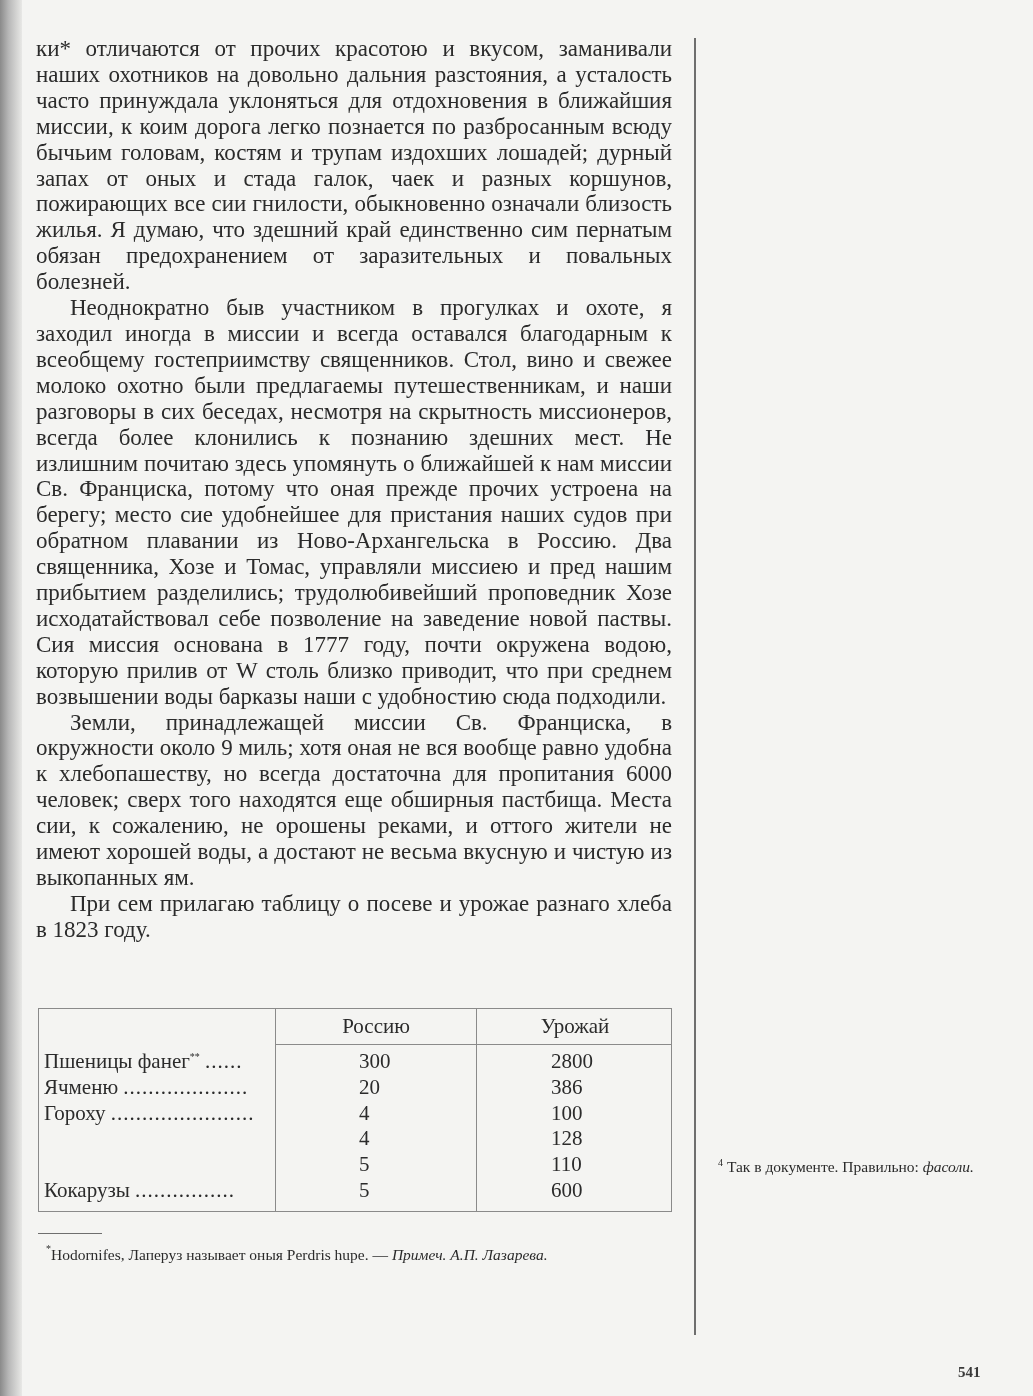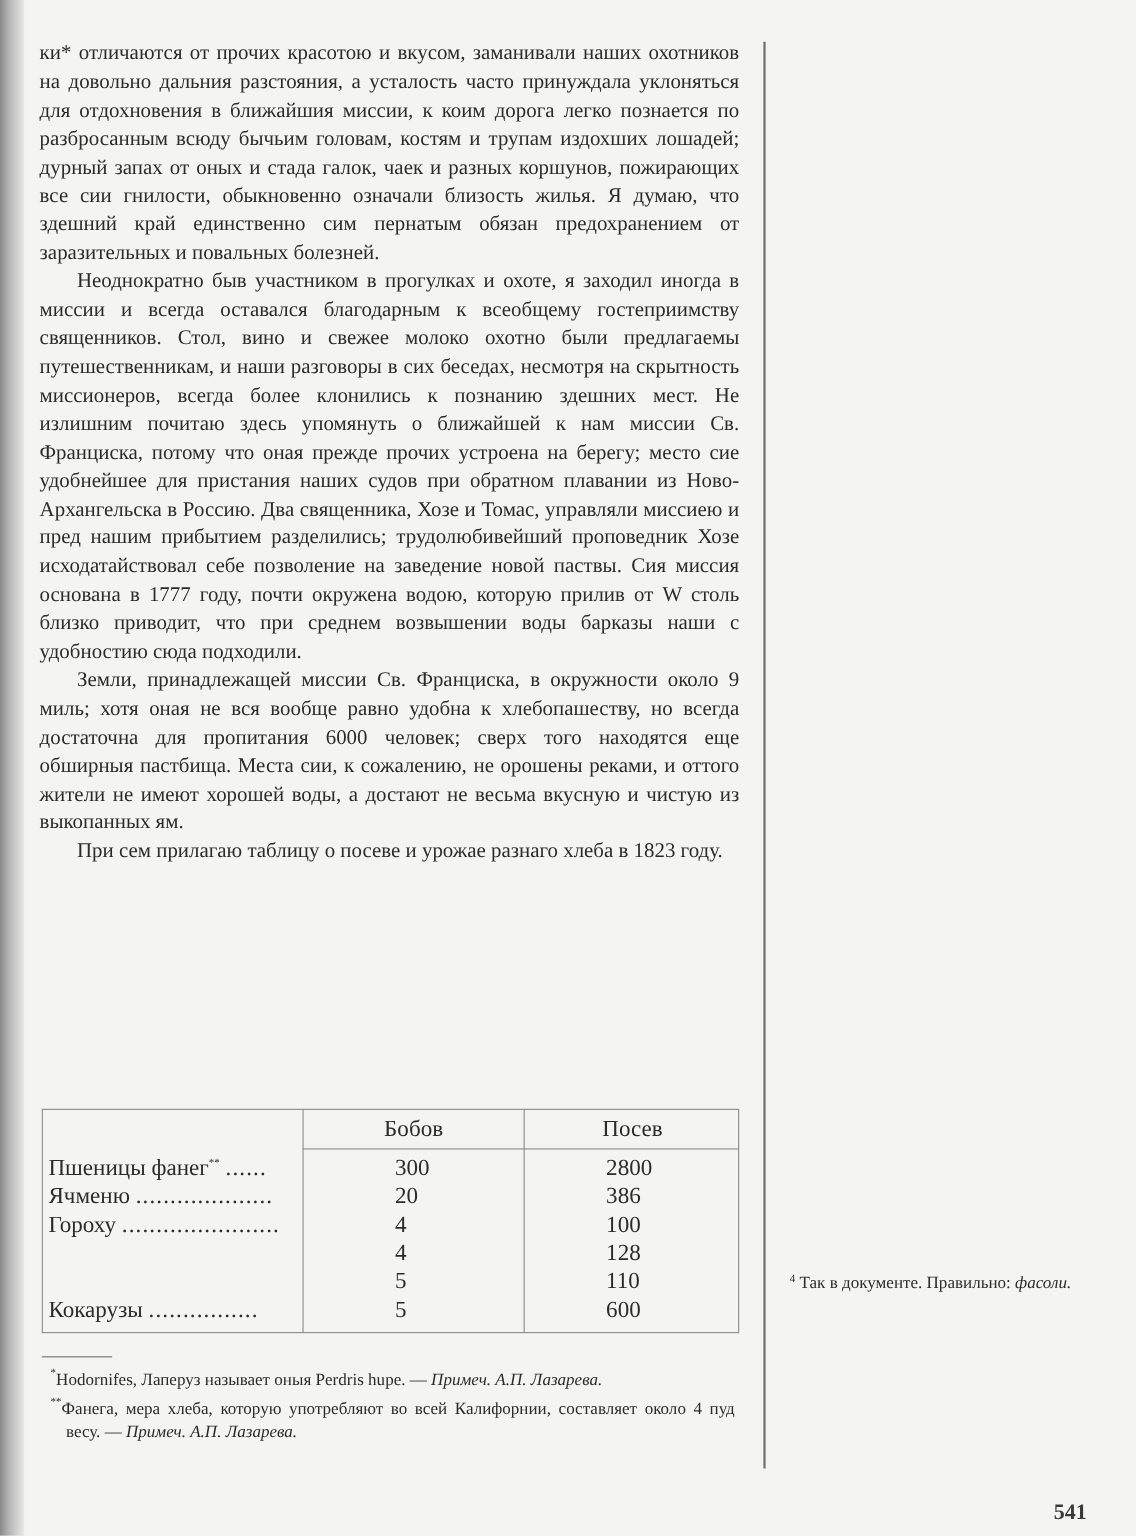--- a/index.html
+++ b/index.html
@@ -8,21 +8,21 @@
     background: #f4f4f2;
     font-family: "Liberation Serif", "DejaVu Serif", serif;
     color: #2b2b2b;
   }
   .gutter-shadow {
     position: absolute; left: 0; top: 0; width: 22px; height: 1396px;
     background: linear-gradient(to right, #8a8a8a 0%, #b8b8b8 40%, #e8e8e6 100%);
   }
   .main-col {
     position: absolute; left: 36px; top: 36px; width: 636px;
-    font-size: 19px; line-height: 25.9px;
+    font-size: 23px; line-height: 25.9px;
   }
   .main-col p { margin: 0; text-align: justify; text-align-last: auto; }
   .main-col p.indent { text-indent: 34px; }
   .vrule {
     position: absolute; left: 694px; top: 38px; width: 1.5px; height: 1297px;
     background: #6e6e6e;
   }
   .data-table {
     position: absolute; left: 38px; top: 1008px; width: 634px; height: 204px;
     border: 1px solid #8a8a8a; box-sizing: border-box;
@@ -48,43 +48,43 @@
   }
   .footnotes p { margin: 4px; padding-left: 14px; text-indent: -14px; text-align: justify; }
   .footnotes i, .side-note i { font-style: italic; }
   .side-note {
     position: absolute; left: 718px; top: 1156px; width: 290px;
     font-size: 15.5px; line-height: 21.5px;
   }
   .side-note sup { font-size: 10px; vertical-align: 6px; }
   .page-number {
     position: absolute; left: 958px; top: 1364px;
-    font-size: 20px; font-weight: bold; color: #3a3a3a;
+    font-size: 15px; font-weight: bold; color: #3a3a3a;
   }
 </style>
 </head>
 <body>
 
 <div class="gutter-shadow"></div>
 
 <div class="main-col">
   <p>ки* отличаются от прочих красотою и вкусом, заманивали наших охотников на довольно дальния разстояния, а усталость часто принуждала уклоняться для отдохновения в ближайшия миссии, к коим дорога легко познается по разбросанным всюду бычьим головам, костям и трупам издохших лошадей; дурный запах от оных и стада галок, чаек и разных коршунов, пожирающих все сии гнилости, обыкновенно означали близость жилья. Я думаю, что здешний край единственно сим пернатым обязан предохранением от заразительных и повальных болезней.</p>
   <p class="indent">Неоднократно быв участником в прогулках и охоте, я заходил иногда в миссии и всегда оставался благодарным к всеобщему гостеприимству священников. Стол, вино и свежее молоко охотно были предлагаемы путешественникам, и наши разговоры в сих беседах, несмотря на скрытность миссионеров, всегда более клонились к познанию здешних мест. Не излишним почитаю здесь упомянуть о ближайшей к нам миссии Св. Франциска, потому что оная прежде прочих устроена на берегу; место сие удобнейшее для пристания наших судов при обратном плавании из Ново-Архангельска в Россию. Два священника, Хозе и Томас, управляли миссиею и пред нашим прибытием разделились; трудолюбивейший проповедник Хозе исходатайствовал себе позволение на заведение новой паствы. Сия миссия основана в 1777 году, почти окружена водою, которую прилив от W столь близко приводит, что при среднем возвышении воды барказы наши с удобностию сюда подходили.</p>
   <p class="indent">Земли, принадлежащей миссии Св. Франциска, в окружности около 9 миль; хотя оная не вся вообще равно удобна к хлебопашеству, но всегда достаточна для пропитания 6000 человек; сверх того находятся еще обширныя пастбища. Места сии, к сожалению, не орошены реками, и оттого жители не имеют хорошей воды, а достают не весьма вкусную и чистую из выкопанных ям.</p>
   <p class="indent">При сем прилагаю таблицу о посеве и урожае разнаго хлеба в 1823 году.</p>
 </div>
 
 <div class="vrule"></div>
 
 <div class="data-table">
   <div class="col-div c1"></div>
   <div class="col-div c2"></div>
   <div class="hdr-line"></div>
-  <div class="th sow">Бобов</div>
-  <div class="th har">Посев</div>
+  <div class="th sow">Россию</div>
+  <div class="th har">Урожай</div>
   <div class="rows">
     <div class="row">
       <span class="name"><span>Пшеницы фанег</span><sup>**</sup> <span class="dots">......</span></span>
       <span class="sow">300</span>
       <span class="har">2800</span>
     </div>
     <div class="row">
       <span class="name"><span>Ячменю</span><sup></sup> <span class="dots">....................</span></span>
       <span class="sow">20</span>
       <span class="har">386</span>
@@ -107,21 +107,20 @@
       <span class="sow">5</span>
       <span class="har">600</span>
     </div>
   </div>
 </div>
 
 <div class="fn-rule"></div>
 
 <div class="footnotes">
   <p><sup>*</sup><span>Hodornifes, Лаперуз называет оныя Perdris hupe. —</span> <i>Примеч. А.П. Лазарева.</i></p>
-  <p><sup>**</sup><span>Фанега, мера хлеба, которую употребляют во всей Калифорнии, составляет около 4 пуд весу. —</span> <i>Примеч. А.П. Лазарева.</i></p>
 </div>
 
 <div class="side-note">
   <sup>4</sup>
   <span>Так в документе. Правильно:</span>
   <i>фасоли.</i>
 </div>
 
 <div class="page-number">541</div>
 

